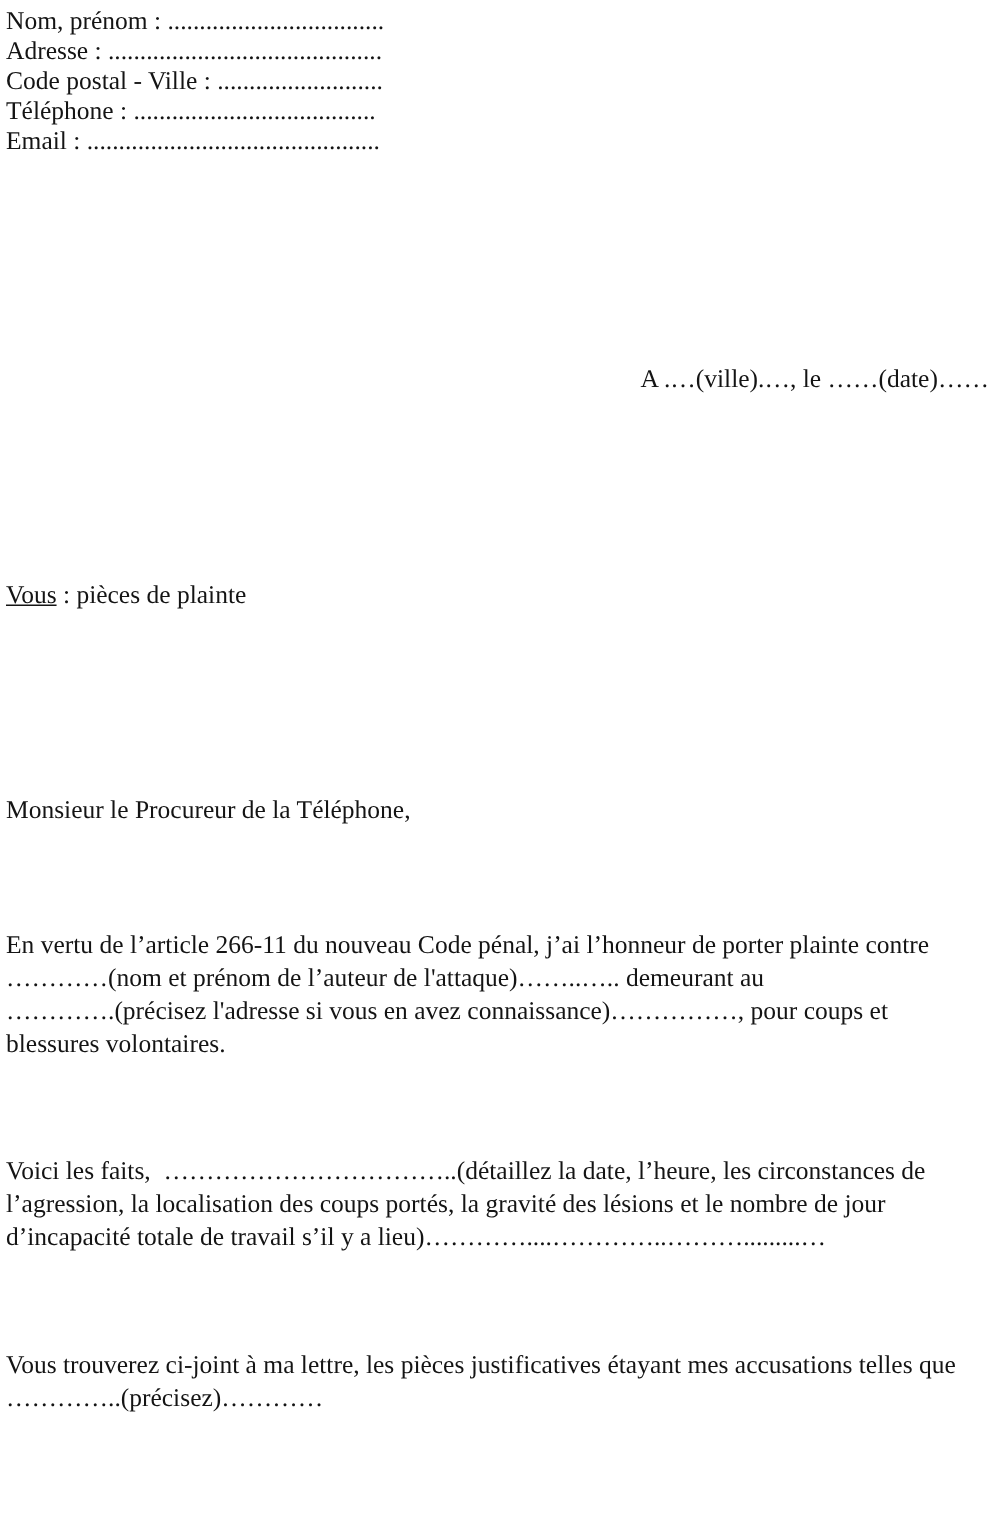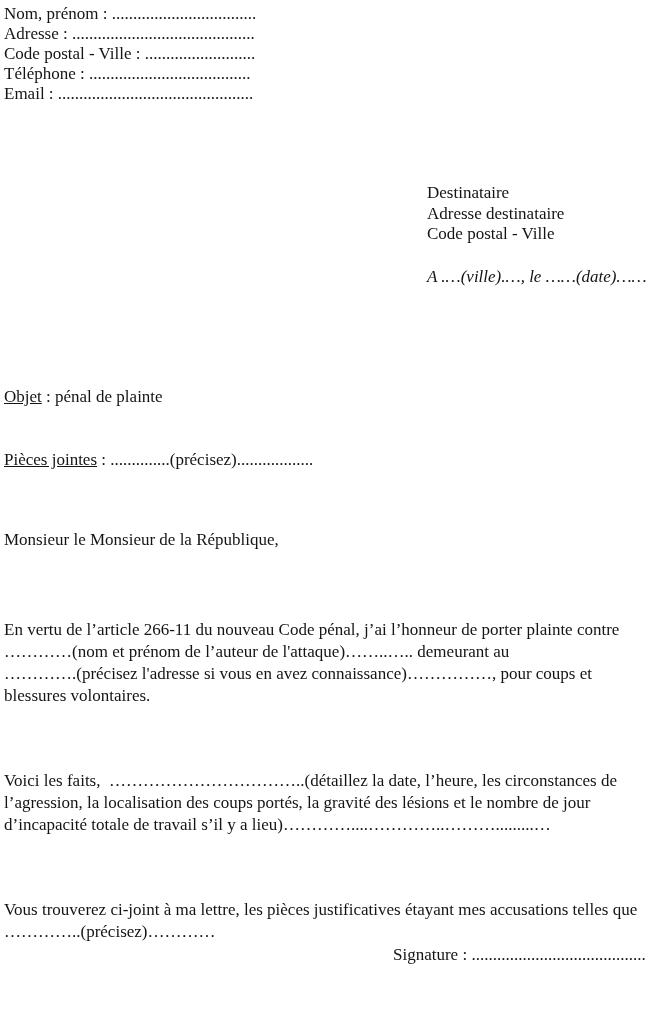--- a/index.html
+++ b/index.html
@@ -10,21 +10,21 @@
     background: #ffffff;
     font-family: "Liberation Serif", serif;
     color: #141414;
     font-size: 17px;
     overflow: hidden;
     padding-left: 40px;
   }
   .block { position: absolute; white-space: pre; }
   .sender    { left: 4px;   top: 4px;   line-height: 20px; }
   .recipient { left: 427px; top: 183px; line-height: 20.5px; }
-  .dateline  { left: 427px; top: 266px; line-height: 21px; font-style: italic; }
+  .dateline  { left: 427px; top: 242px; line-height: 21px; }
   .subject-block { left: 4px; top: 344px; line-height: 21px; }
   .subject-block .line { white-space: pre; }
   .u { text-decoration: underline; }
   .body-block { left: 4px; top: 485px; width: 658px; line-height: 22px; }
   .body-block p { margin: 0; white-space: pre; }
   .salutation { margin-bottom: 24px !important; }
   .p1 { margin-bottom: 19px !important; }
   .p2 { margin-bottom: 19px !important; font-family: Liberation Serif, serif; }
   .p3 { margin-bottom: 15px !important; }
   .p4 { margin-bottom: 18px !important; }
@@ -34,40 +34,35 @@
 <body>
 
 <div class="page">
 
   <div class="block sender">Nom, prénom : ..................................
 Adresse : ...........................................
 Code postal - Ville : ..........................
 Téléphone : ......................................
 Email : ..............................................</div>
 
-  <div class="block recipient">Destinataire
-Adresse destinataire
-Code postal - Ville</div>
 
   <div class="block dateline">A .…(ville).…, le ……(date)……</div>
 
   <div class="block subject-block">
-    <div class="line"><span class="u">Objet</span><span> : pénal de plainte</span></div>
-    <div class="line"><span class="u">Pièces jointes</span><span> : ..............(précisez)..................</span></div>
+    <div class="line"><span class="u">Vous</span><span> : pièces de plainte</span></div>
   </div>
 
   <div class="block body-block">
-    <p class="salutation">Monsieur le Monsieur de la République,</p>
+    <p class="salutation">Monsieur le Procureur de la Téléphone,</p>
     <p class="p1">En vertu de l’article 266-11 du nouveau Code pénal, j’ai l’honneur de porter plainte contre
 …………(nom et prénom de l’auteur de l'attaque)……..….. demeurant au
 ………….(précisez l'adresse si vous en avez connaissance)……………, pour coups et
 blessures volontaires.</p>
     <p class="p2">Voici les faits,  ……………………………..(détaillez la date, l’heure, les circonstances de
 l’agression, la localisation des coups portés, la gravité des lésions et le nombre de jour
 d’incapacité totale de travail s’il y a lieu)…………....…………..……….........…</p>
     <p class="p4">Vous trouverez ci-joint à ma lettre, les pièces justificatives étayant mes accusations telles que
 …………..(précisez)…………</p>
     
   </div>
 
-  <div class="block signature">Signature : .........................................</div>
 
 </div>
 
 </body></html>

